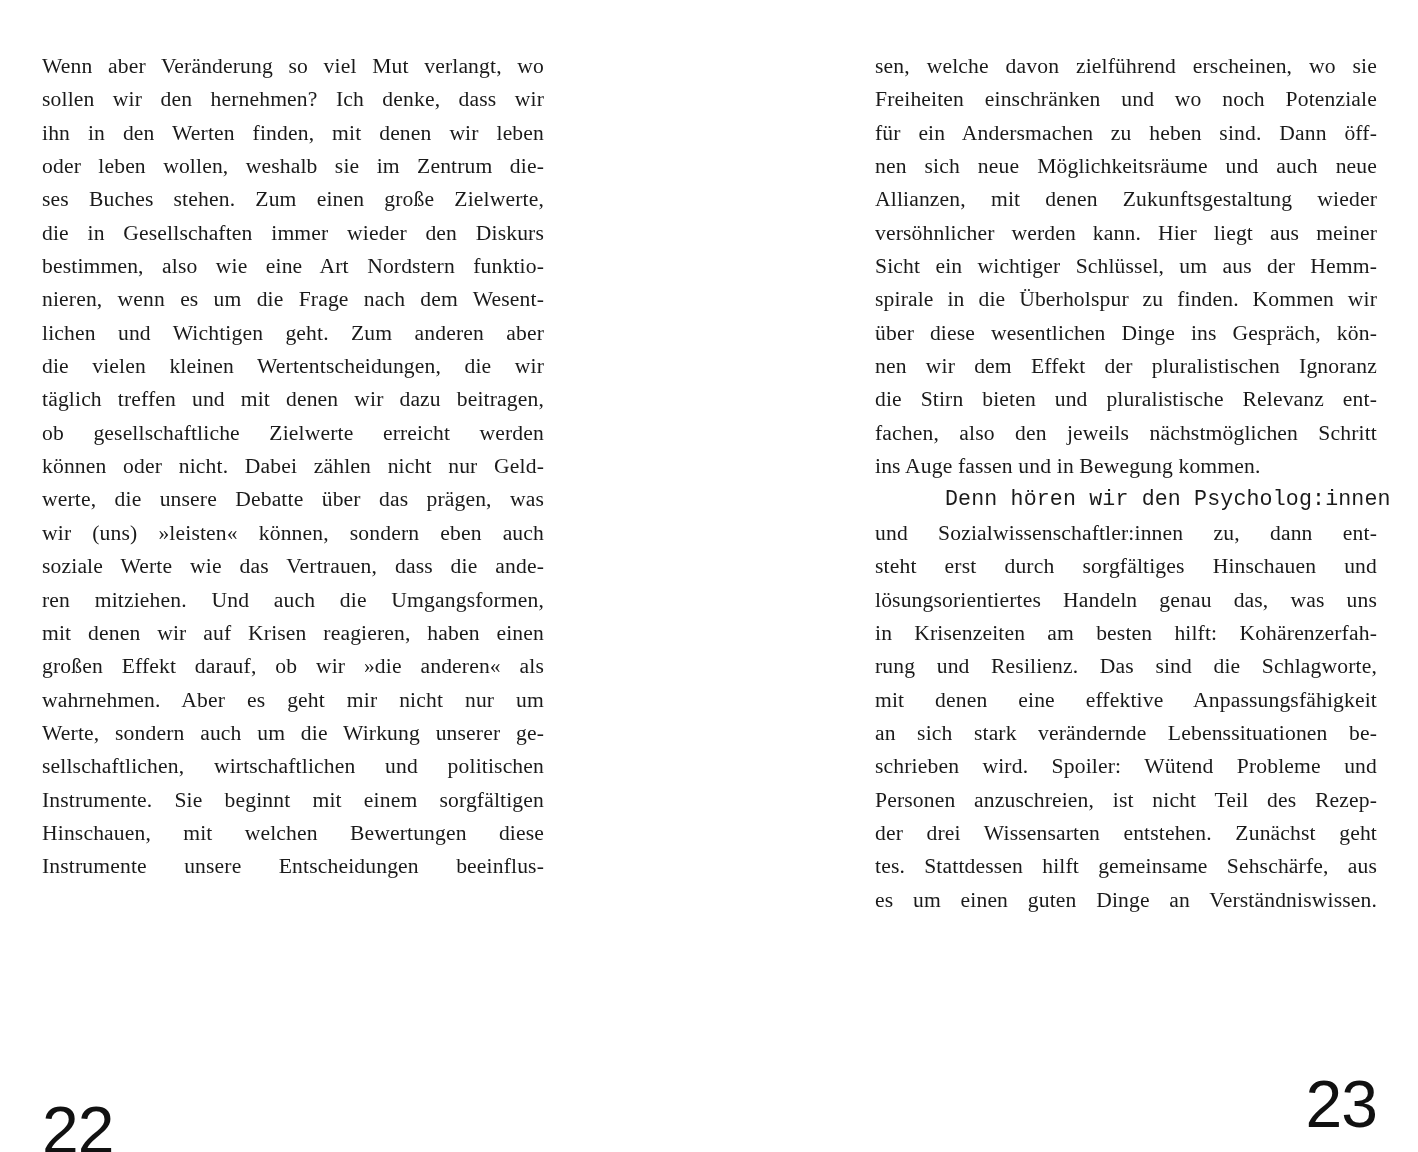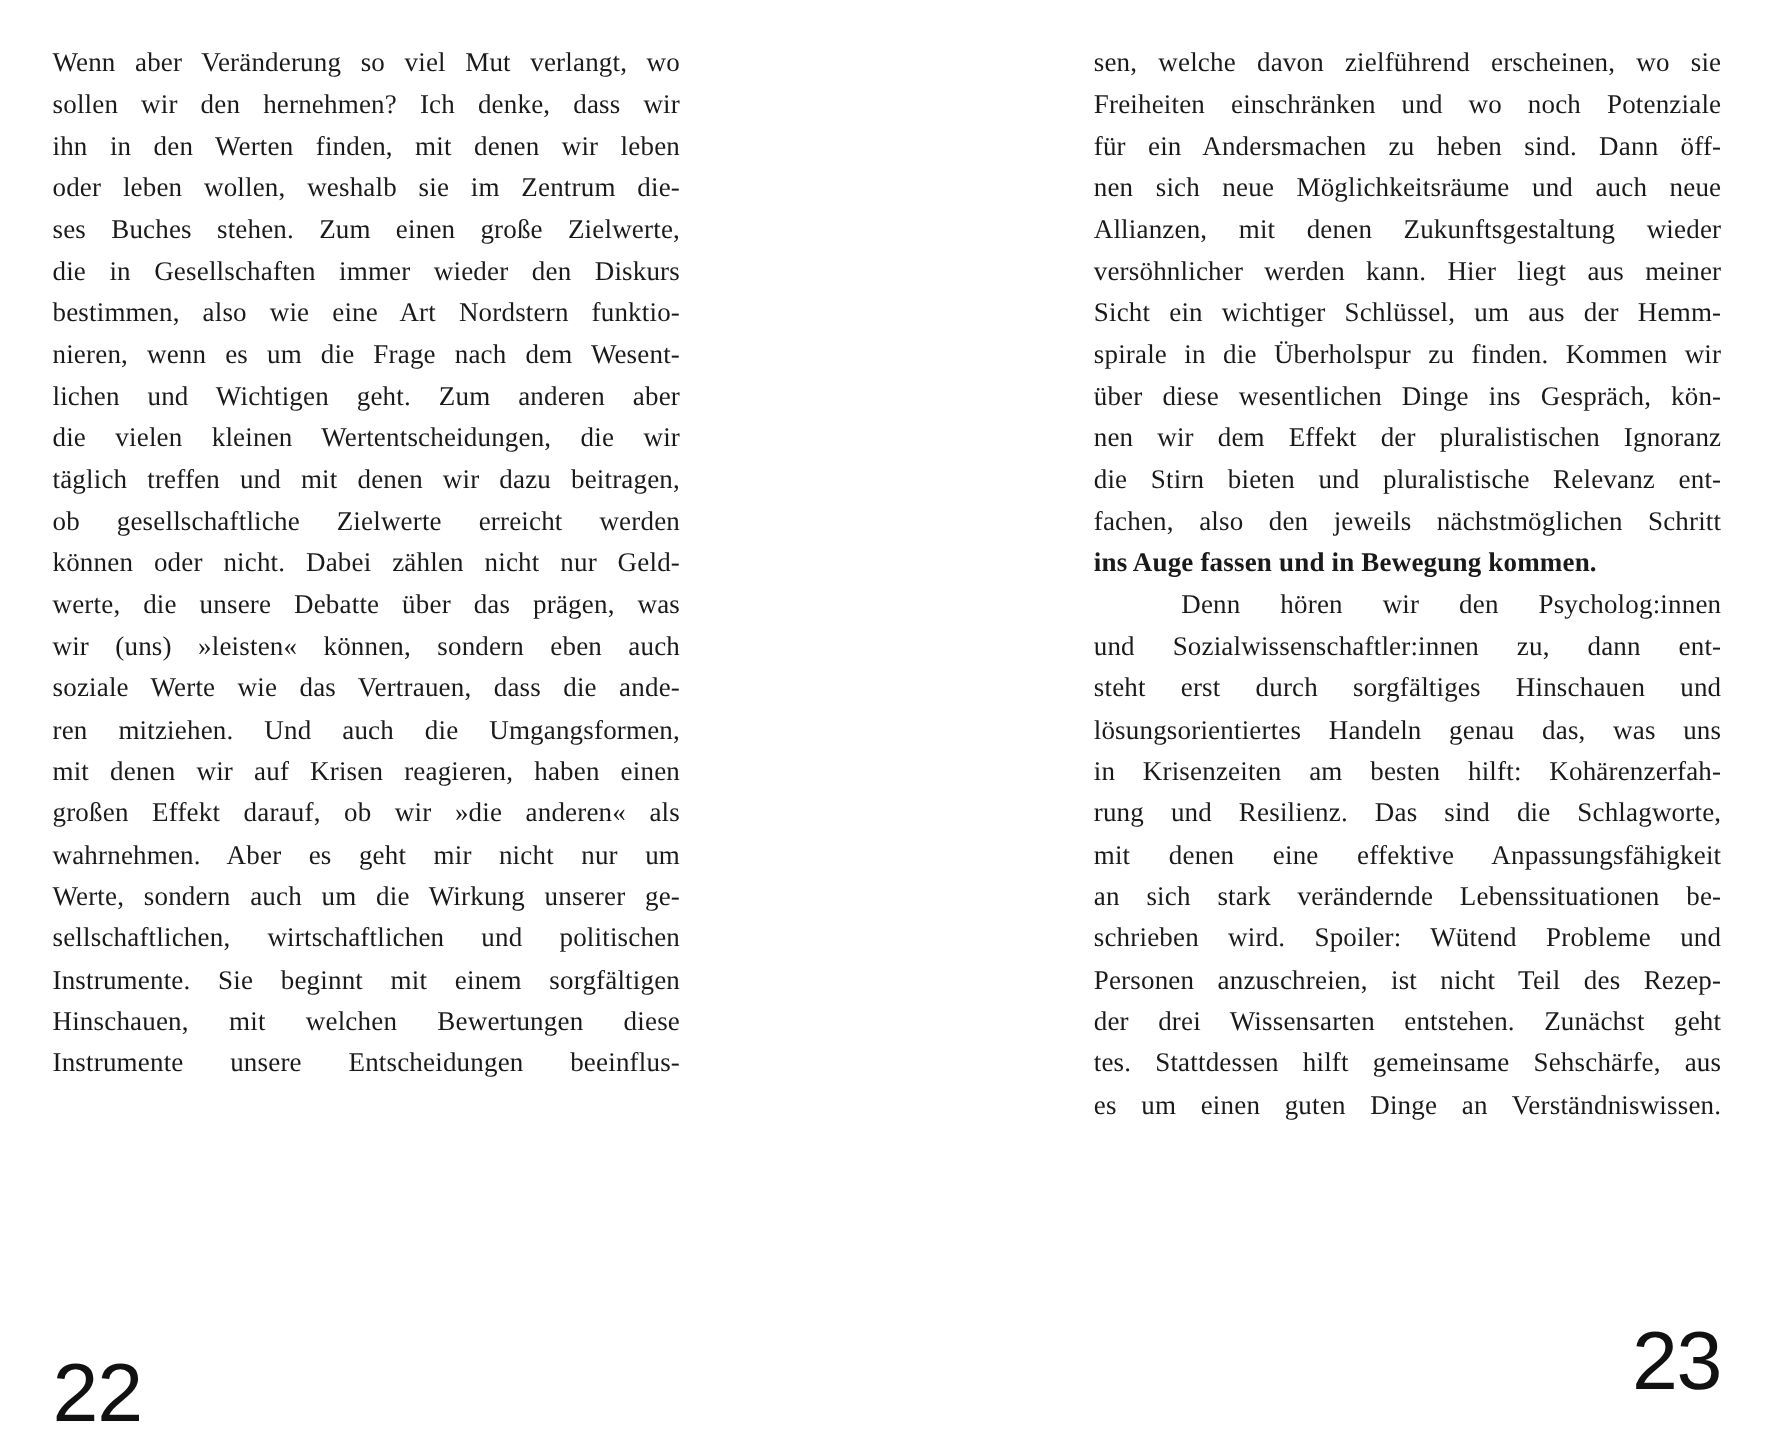--- a/index.html
+++ b/index.html
@@ -1,38 +1,38 @@
 <!DOCTYPE html>
 <html><head>
 <meta charset="utf-8">
 <style>
   html, body { margin: 0; padding: 0; background: #ffffff; }
   body { width: 1418px; height: 1152px; position: relative; overflow: hidden; }
   .page {
-    position: absolute; top: 0; height: 888px;
+    position: absolute; top: 16px; height: 888px;
   }
   .page.left { left: 42px; width: 502px; }
   .page.right { left: 875px; width: 502px; }
   .text {
     position: absolute; top: 34px; left: 0; width: 502px;
     font-family: "Liberation Serif", "DejaVu Serif", serif;
     font-size: 21.6px;
     line-height: 33.35px;
     color: #1a1a1a;
     letter-spacing: 0.15px;
   }
   .line {
     display: block;
     height: 33.35px;
     white-space: nowrap;
     text-align: justify;
     text-align-last: justify;
   }
-  .line.last { text-align-last: left; font-weight: bold; }
-  .line.indent { padding-left: 70px; }
+  .line.last { text-align-last: left; }
+  .line.indent { padding-left: 70px; font-family: Liberation Mono, monospace; }
   .pagenum {
     position: absolute; top: 1052px;
     font-family: "Liberation Sans", "DejaVu Sans", sans-serif;
     font-size: 66px; line-height: 72px;
     color: #111111;
     letter-spacing: -1px;
   }
   .left .pagenum { left: 0; margin-top: 26px; }
   .right .pagenum { right: 0; }
 </style>

